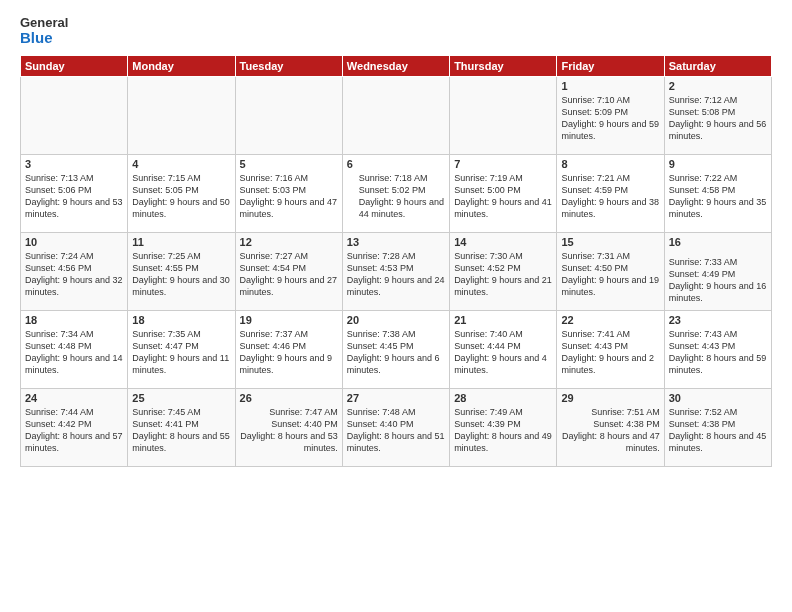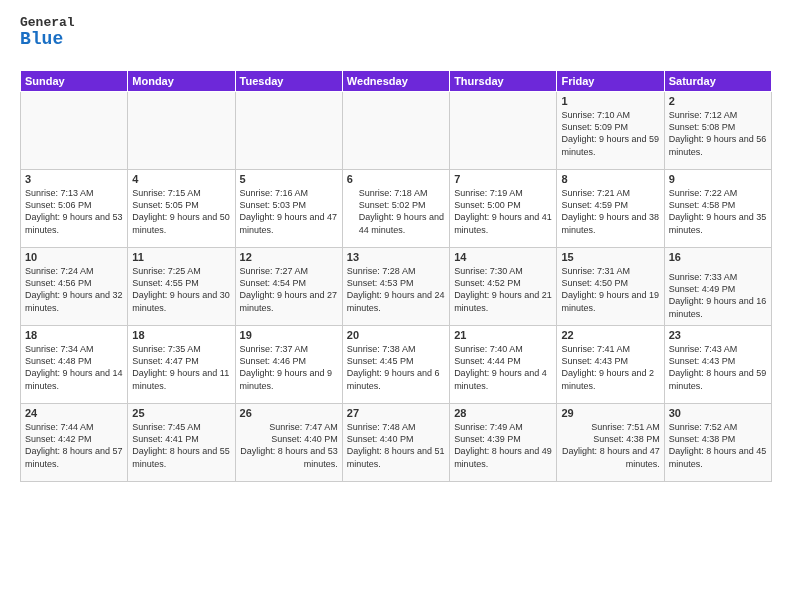--- a/index.html
+++ b/index.html
@@ -12,22 +12,21 @@
     }
     .page {
       width: 792px;
       height: 612px;
       padding: 16px 20px 10px 20px;
     }
     .header {
       display: flex;
       align-items: flex-start;
       justify-content: space-between;
-      margin-bottom: 20px;
-      font-family: Liberation Mono, monospace;
+      margin-bottom: 8px;
     }
     .logo {
       display: flex;
       align-items: center;
       gap: 4px;
     }
     .title-block {
       text-align: right;
     }
     .main-title {
@@ -38,21 +37,21 @@
     .subtitle {
       font-size: 14px;
       color: #555;
     }
     table {
       width: 100%;
       border-collapse: collapse;
       table-layout: fixed;
     }
     th {
-      background-color: #6d28d9;
+      background-color: #b91c1c;
       color: white;
       font-size: 11px;
       font-weight: bold;
       padding: 4px 4px;
       text-align: left;
       border: 1px solid #fff;
     }
     td {
       border: 1px solid #ccc;
       vertical-align: top;
@@ -82,21 +81,21 @@
   </style>
 </head>
 <body>
 
 <div class="page">
   <div class="header">
     <div class="logo">
 
       <div>
         <div style="font-size:13px;font-weight:bold;color:#333;line-height:1.1">General</div>
-        <div style="font-size:18px;font-weight:bold;color:#1a6fc4;line-height:1.1">Blue</div>
+        <div style="font-size:15px;font-weight:bold;color:#1a6fc4;line-height:1.1">Blue</div>
       </div>
     </div>
     <div class="title-block">
       <div class="main-title"></div>
       <div class="subtitle"></div>
     </div>
   </div>
 
   <table>
     <thead>

